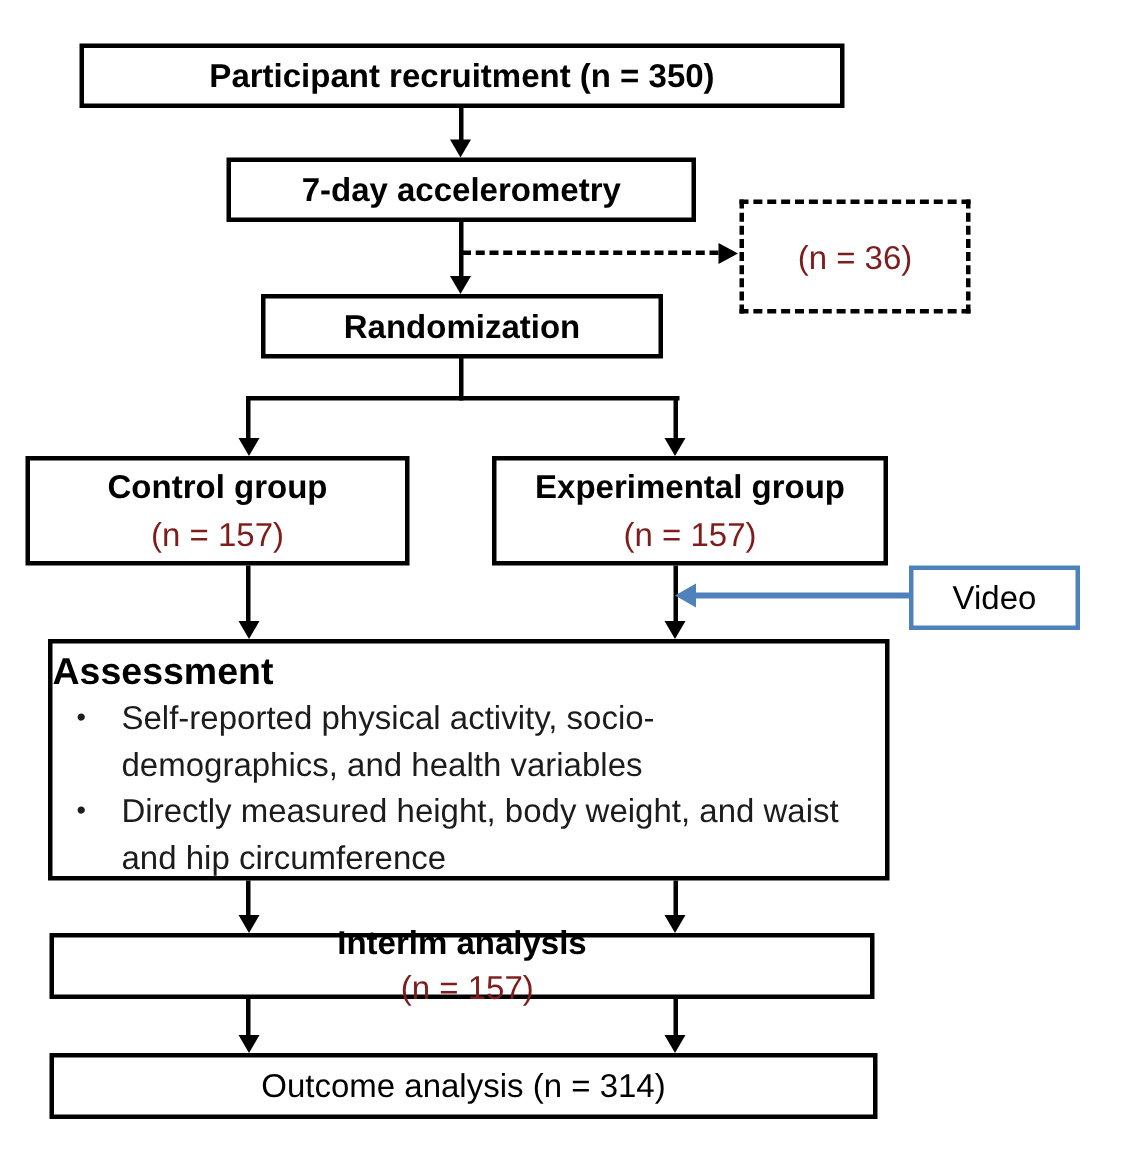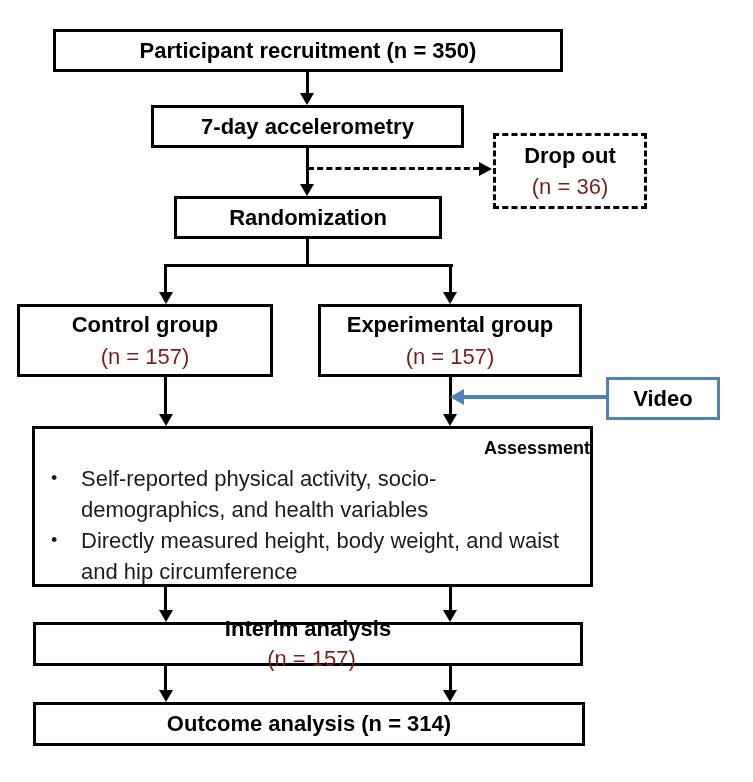--- a/index.html
+++ b/index.html
@@ -28,31 +28,31 @@
     line-height: 30px;
   }
   .bold { font-weight: bold; }
   .regular { font-weight: normal; color: #7f1d1d; }
 
   #box-recruitment   { left: 53px;  top: 29px;  width: 510px; height: 43px; font-weight: bold; text-align: center; }
   #box-accelerometry { left: 151px; top: 105px; width: 313px; height: 43px; font-weight: bold; }
   #box-dropout       { left: 493px; top: 133px; width: 154px; height: 76px; border-style: dashed; line-height: 31px; }
   #box-randomization { left: 174px; top: 196px; width: 268px; height: 43px; font-weight: bold; }
   #box-control       { left: 17px;  top: 304px; width: 256px; height: 73px; line-height: 32px; }
-  #box-experimental  { left: 318px; top: 304px; width: 264px; height: 73px; line-height: 32px; }
-  #box-video         { left: 606px; top: 377px; width: 114px; height: 43px; border-color: #4f81bd; font-weight: bold; }
+  #box-experimental  { left: 328px; top: 304px; width: 264px; height: 73px; line-height: 32px; }
+  #box-video         { left: 606px; top: 377px; width: 114px; height: 43px; border-color: #4f81bd; font-weight: normal; }
   #box-interim       { left: 33px;  top: 622px; width: 550px; height: 44px; flex-direction: column; }
-  #box-outcome       { left: 33px;  top: 702px; width: 552px; height: 44px; font-weight: bold; }
+  #box-outcome       { left: 33px;  top: 702px; width: 552px; height: 44px; font-weight: normal; }
   #box-interim .regular { margin-left: 7px; }
 
   #box-assessment {
     left: 32px; top: 426px; width: 561px; height: 161px;
     display: block; text-align: left; padding-top: 4px;
   }
-  .assessment-title { text-align: right; font-weight: bold; font-size: 18px; line-height: 30px; }
+  .assessment-title { text-align: left; font-weight: bold; font-size: 25px; line-height: 30px; }
   .assessment-list { margin: 0; padding: 0 0 0 16px; list-style: none; }
   .assessment-list li { display: flex; font-size: 22px; line-height: 31px; font-weight: normal; color: #1c1c1c; }
   .bullet-marker { width: 30px; flex: 0 0 30px; font-size: 18px; }
   .bullet-text { width: 492px; }
 
   
   .vline { position: absolute; width: 3px; background: #000000; }
   .hline { position: absolute; height: 3px; background: #000000; }
   .dashline { position: absolute; height: 0; border-top: 3px dashed #000000; }
   .head-down {
@@ -116,21 +116,20 @@
     <span>7-day accelerometry</span>
   </div>
 
   <div class="vline" id="a2-line"></div>
   <div class="head-down" id="a2-head"></div>
 
   <div class="dashline" id="dash-line"></div>
   <div class="head-right" id="dash-head"></div>
 
   <div class="box" id="box-dropout">
-    <div class="bold">Drop out</div>
     <div class="regular">(n = 36)</div>
   </div>
 
   <div class="box" id="box-randomization">
     <span>Randomization</span>
   </div>
 
   <div class="vline" id="stub"></div>
   <div class="hline" id="branch"></div>
   <div class="vline" id="b-left-line"></div>

